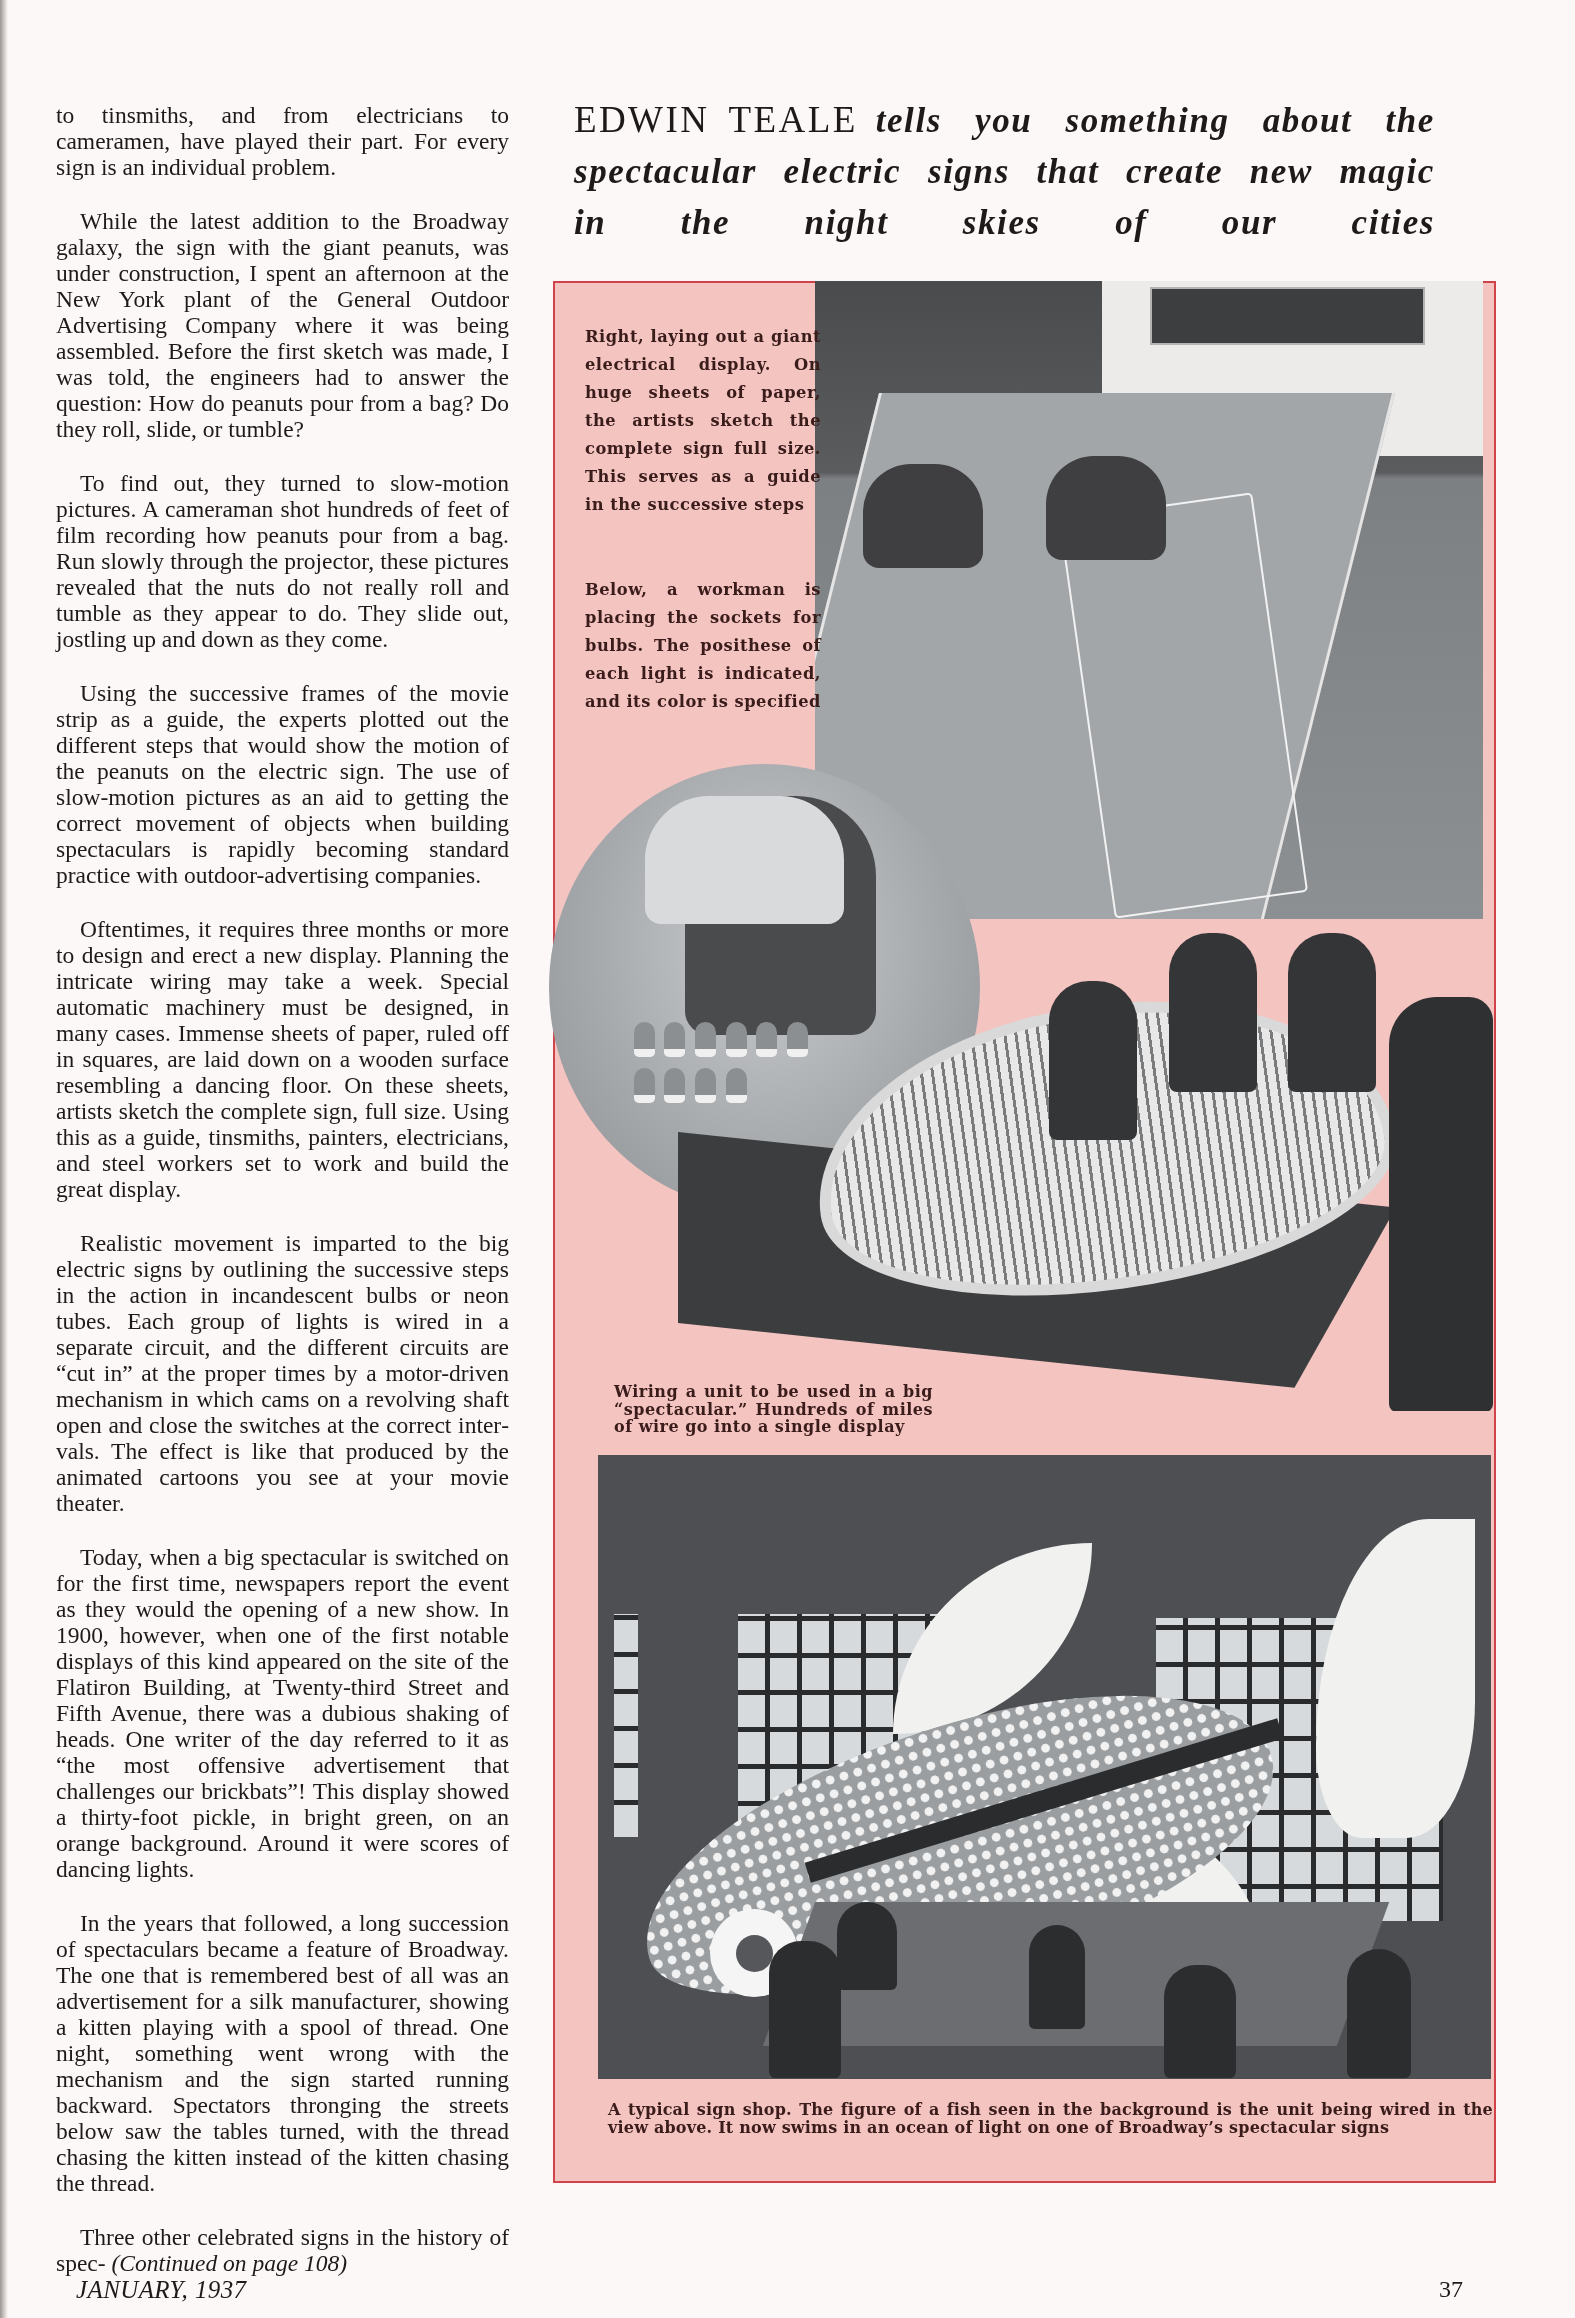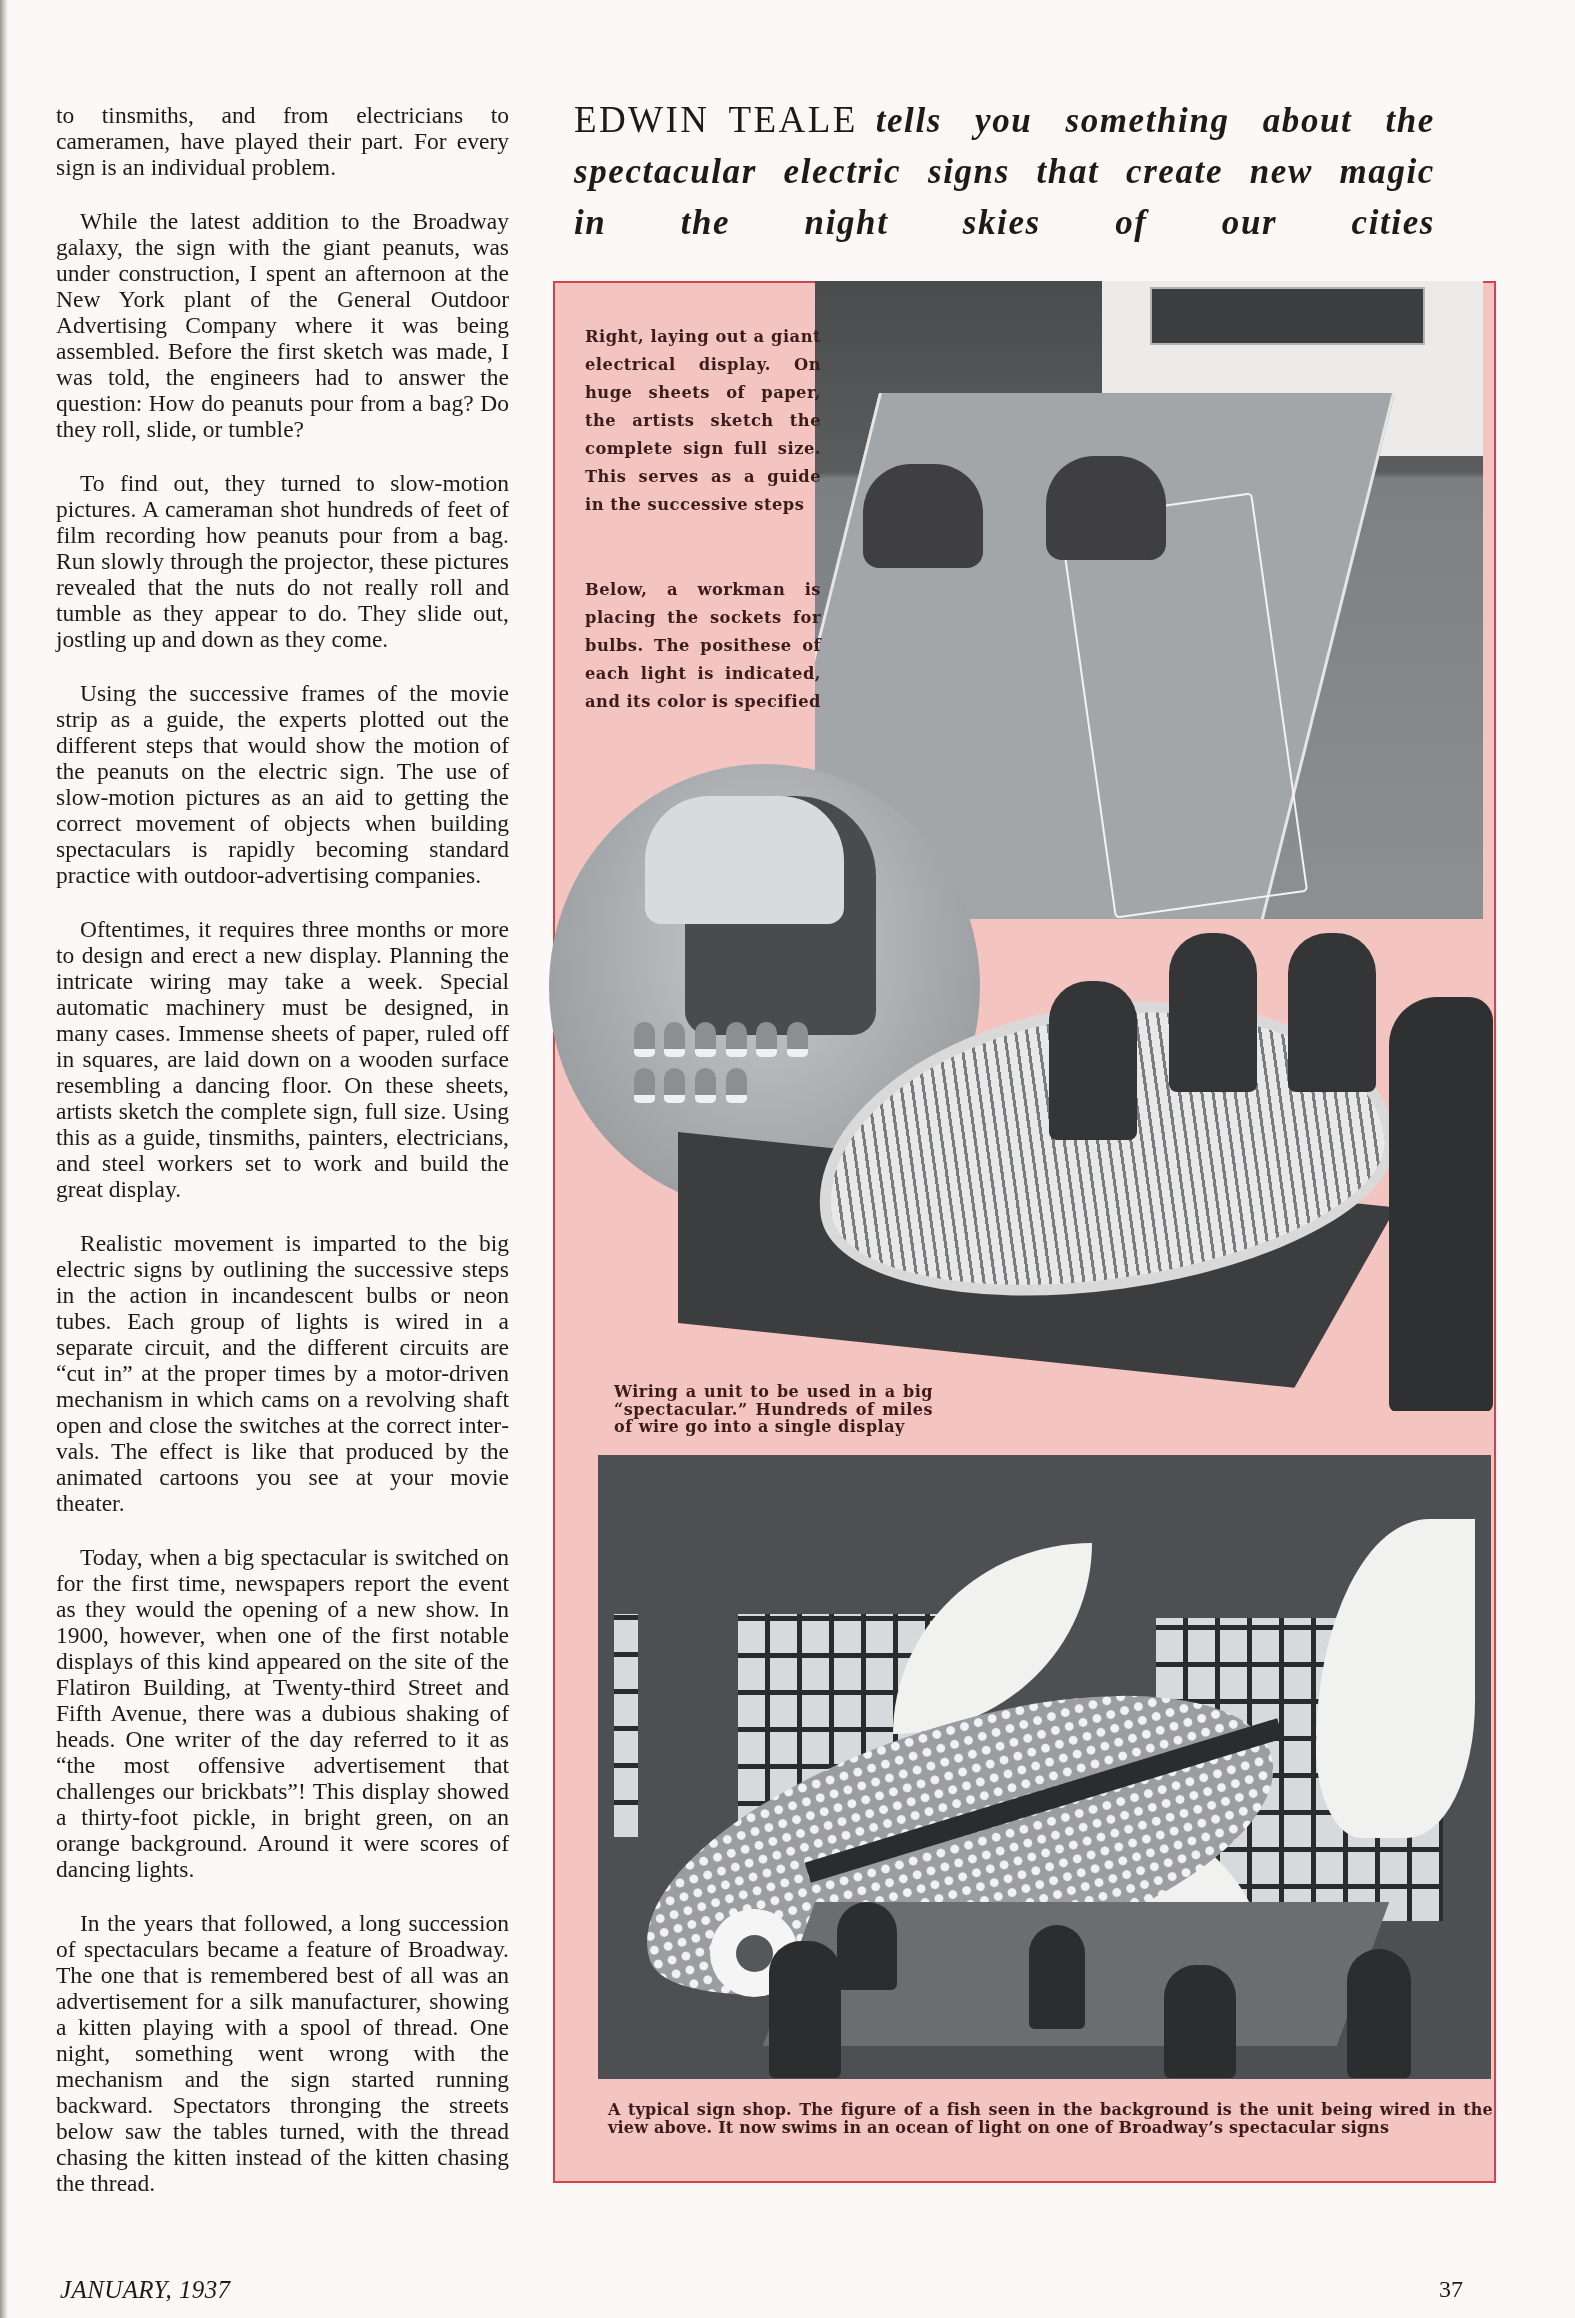--- a/index.html
+++ b/index.html
@@ -160,41 +160,45 @@
   .photo-shop .table {
     position: absolute; left: 191px; top: 447px; width: 574px; height: 144px;
     background: #6b6d70; transform: skewX(-20deg);
   }
   .photo-shop .worker {
     position: absolute; background: #2c2d2f; border-radius: 32px 32px 6.4px 6.4px;
   }
 
   
   .footer-left {
-    position: absolute; left: 60px; top: 2276px; font-style: italic; font-size: 25px;
+    position: absolute; left: 76px; top: 2276px; font-style: italic; font-size: 25px;
     letter-spacing: 0.4px;
   }
   .footer-right {
     position: absolute; left: 1439px; top: 2276px; font-size: 24px;
   }
 </style>
 </head>
 <body>
 
 <div class="page-edge"></div>
 
 <div class="col-left">
   <p>to tinsmiths, and from electricians to cameramen, have played their part. For every sign is an individual problem.</p>
   <p class="indent">While the latest addition to the Broad­way galaxy, the sign with the giant pea­nuts, was under construction, I spent an afternoon at the New York plant of the General Outdoor Advertising Company where it was being assembled. Before the first sketch was made, I was told, the en­gineers had to answer the question: How do peanuts pour from a bag? Do they roll, slide, or tumble?</p>
   <p class="indent">To find out, they turned to slow-mo­tion pictures. A cameraman shot hundreds of feet of film recording how peanuts pour from a bag. Run slowly through the pro­jector, these pictures revealed that the nuts do not really roll and tumble as they ap­pear to do. They slide out, jostling up and down as they come.</p>
   <p class="indent">Using the successive frames of the movie strip as a guide, the experts plotted out the different steps that would show the motion of the peanuts on the electric sign. The use of slow-motion pictures as an aid to getting the correct movement of objects when building spectaculars is rap­idly becoming standard practice with out­door-advertising companies.</p>
   <p class="indent">Oftentimes, it requires three months or more to design and erect a new display. Planning the intricate wiring may take a week. Special automatic machinery must be designed, in many cases. Immense sheets of paper, ruled off in squares, are laid down on a wooden surface resembling a dancing floor. On these sheets, artists sketch the complete sign, full size. Using this as a guide, tinsmiths, painters, elec­tricians, and steel workers set to work and build the great display.</p>
   <p class="indent">Realistic movement is imparted to the big electric signs by outlining the succes­sive steps in the action in incandescent bulbs or neon tubes. Each group of lights is wired in a separate circuit, and the dif­ferent circuits are “cut in” at the proper times by a motor-driven mechanism in which cams on a revolving shaft open and close the switches at the correct inter­vals. The effect is like that produced by the animated cartoons you see at your movie theater.</p>
   <p class="indent">Today, when a big spectacular is switched on for the first time, newspapers report the event as they would the open­ing of a new show. In 1900, however, when one of the first notable displays of this kind appeared on the site of the Flat­iron Building, at Twenty-third Street and Fifth Avenue, there was a dubious shaking of heads. One writer of the day referred to it as “the most offensive advertisement that challenges our brickbats”! This dis­play showed a thirty-foot pickle, in bright green, on an orange background. Around it were scores of dancing lights.</p>
   <p class="indent">In the years that followed, a long suc­cession of spectaculars became a feature of Broadway. The one that is remembered best of all was an advertisement for a silk manufacturer, showing a kitten play­ing with a spool of thread. One night, something went wrong with the mechanism and the sign started running backward. Spectators thronging the streets below saw the tables turned, with the thread chasing the kitten instead of the kitten chasing the thread.</p>
+  <p class="indent">
+    <span>Three other celebrated signs in the his­tory of spec-</span>
+    <span class="cont">(Continued on page 108)</span>
+  </p>
 </div>
 
 <div class="headline">
   <span class="author">EDWIN TEALE</span>
   <span class="deck">tells you something about the spectacular electric signs that create new magic in the night skies of our cities</span>
 </div>
 
 <div class="panel"></div>
 
 <div class="photo photo-layout">

